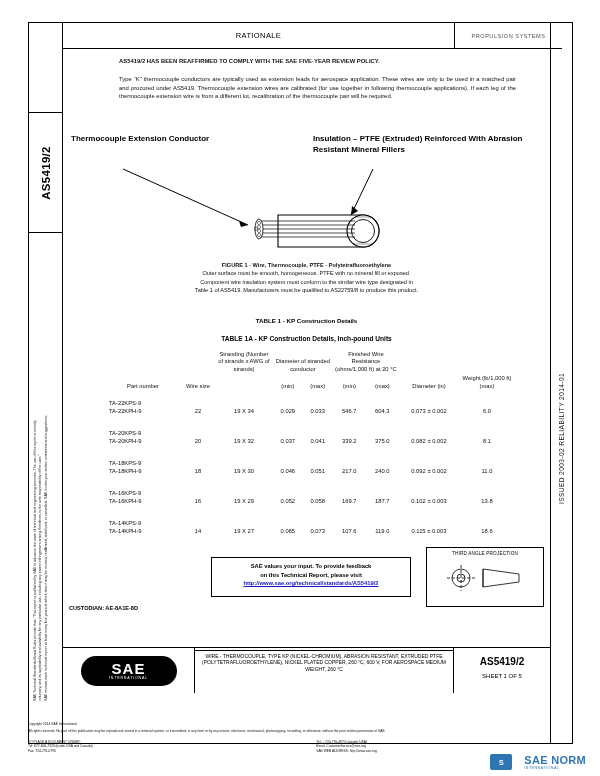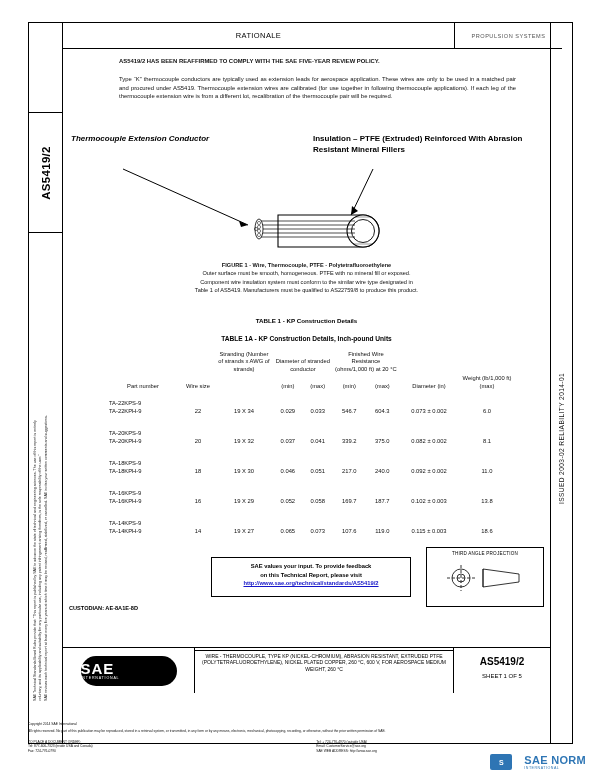--- a/index.html
+++ b/index.html
@@ -91,21 +91,21 @@
   }
   .para {
     font-size: 5.9px; line-height: 8.6px; color: #111;
     text-align: justify;
   }
   .p1 { position: absolute; left: 56px; right: 34px; top: 8px; font-weight: bold; }
   .p2 { position: absolute; left: 56px; right: 34px; top: 26px; }
 
   .label-left {
     position: absolute; left: 8px; top: 84px; width: 150px;
-    font-size: 8px; line-height: 11px; font-weight: bold; color: #000; font-style: italic;
+    font-size: 8px; line-height: 11px; font-weight: bold; color: #000;
   }
   .label-right {
     position: absolute; left: 250px; top: 84px; width: 210px;
     font-size: 8px; line-height: 11px; font-weight: bold; color: #000;
   }
   .fig-caption {
     position: absolute; left: 0; right: 0; top: 212px;
     text-align: center; font-size: 5.6px; line-height: 8.4px; color: #111;
   }
   .fig-caption .t1 { font-weight: bold; }
@@ -164,21 +164,21 @@
     position: absolute; left: 34px; right: 22px; bottom: 50px; height: 46px;
     border-top: 1.2px solid #000;
   }
   .tb-logo {
     position: absolute; left: 0; top: 0; width: 132px; height: 100%;
     border-right: 1.2px solid #000;
     display: flex; align-items: center; justify-content: center;
   }
   .sae-logo {
     width: 96px; height: 30px; background: #000; border-radius: 15px;
-    display: flex; flex-direction: column; justify-content: center;
+    display: flex; flex-direction: column; align-items: center; justify-content: center;
     color: #fff;
   }
   .sae-logo .big { font-size: 15px; font-weight: bold; letter-spacing: 1px; line-height: 14px;}
   .sae-logo .small { font-size: 3.6px; letter-spacing: .8px; }
   .tb-mid {
     position: absolute; left: 132px; right: 96px; top: 0; bottom: 0;
     border-right: 1.2px solid #000;
   }
   .tb-mid .as {
     text-align: center; font-size: 9.5px; font-weight: bold; padding-top: 2px;

